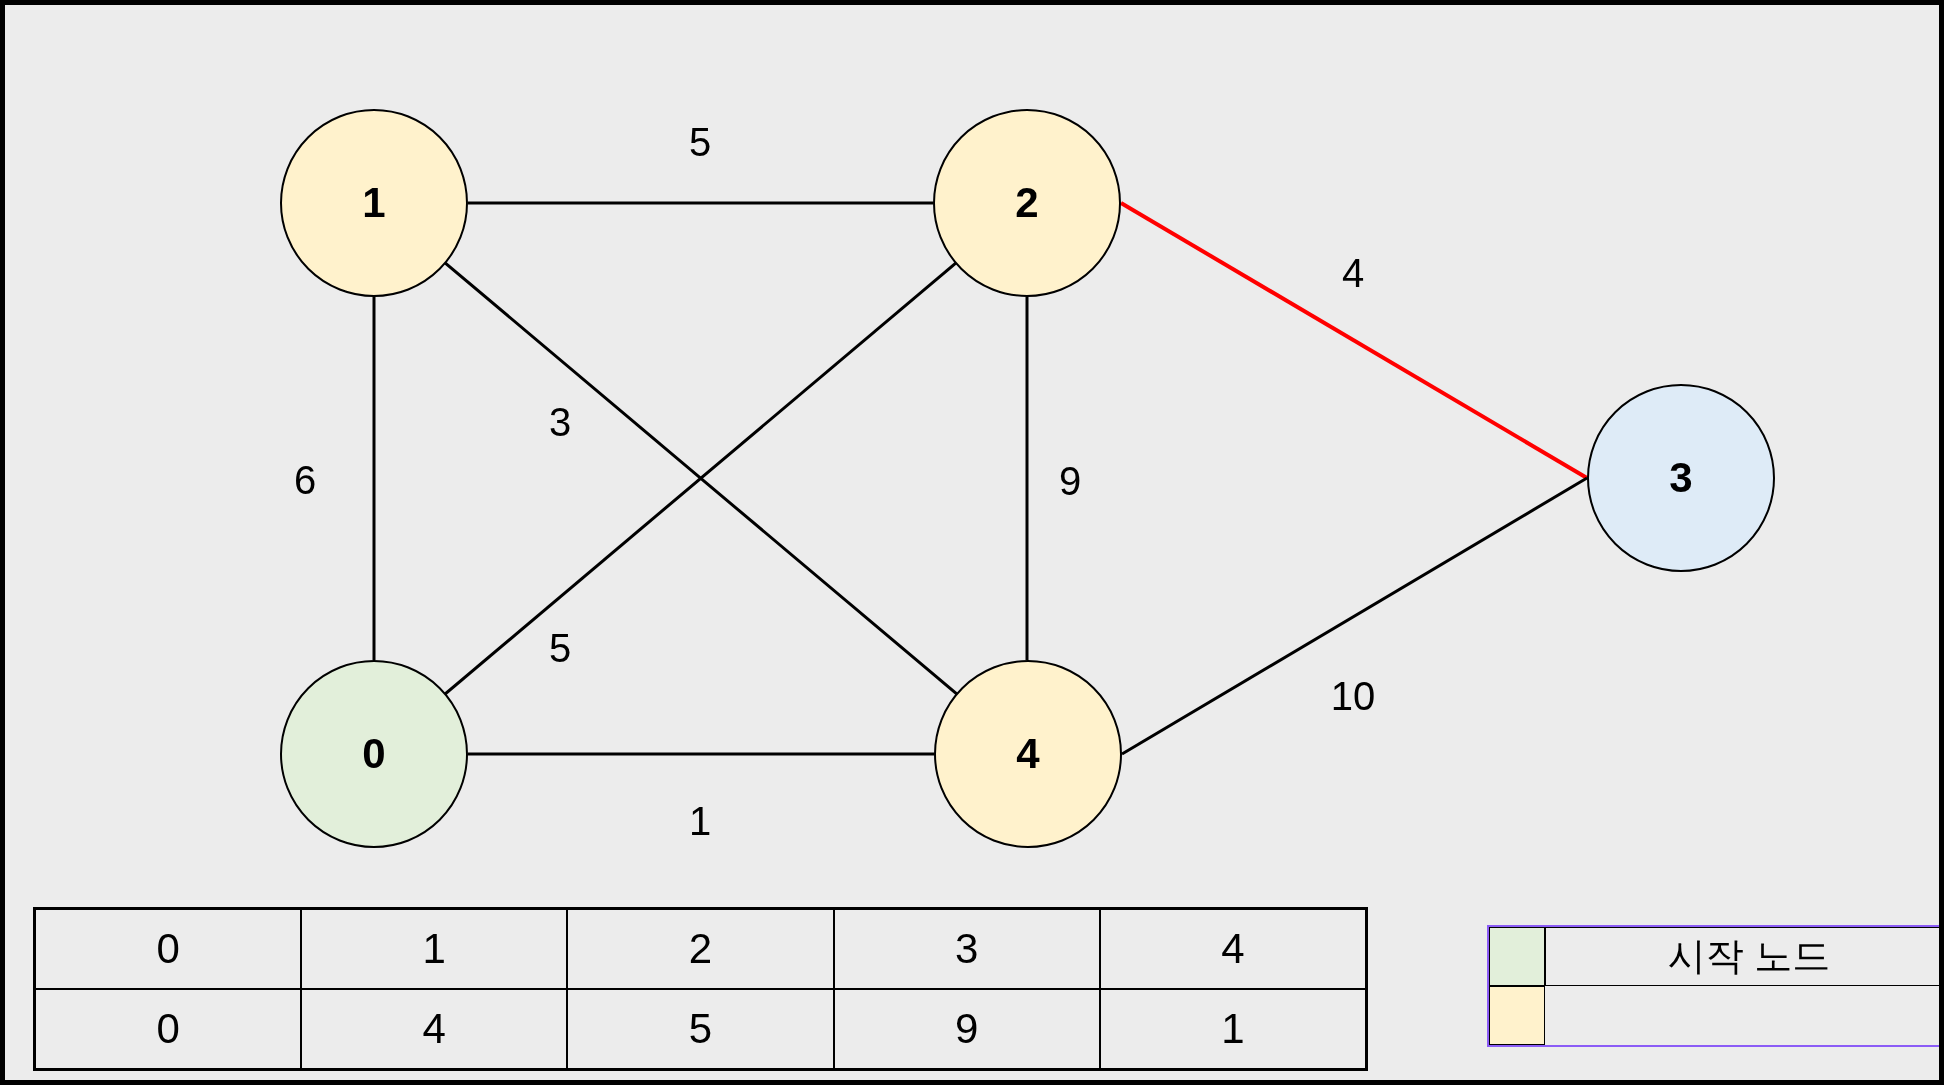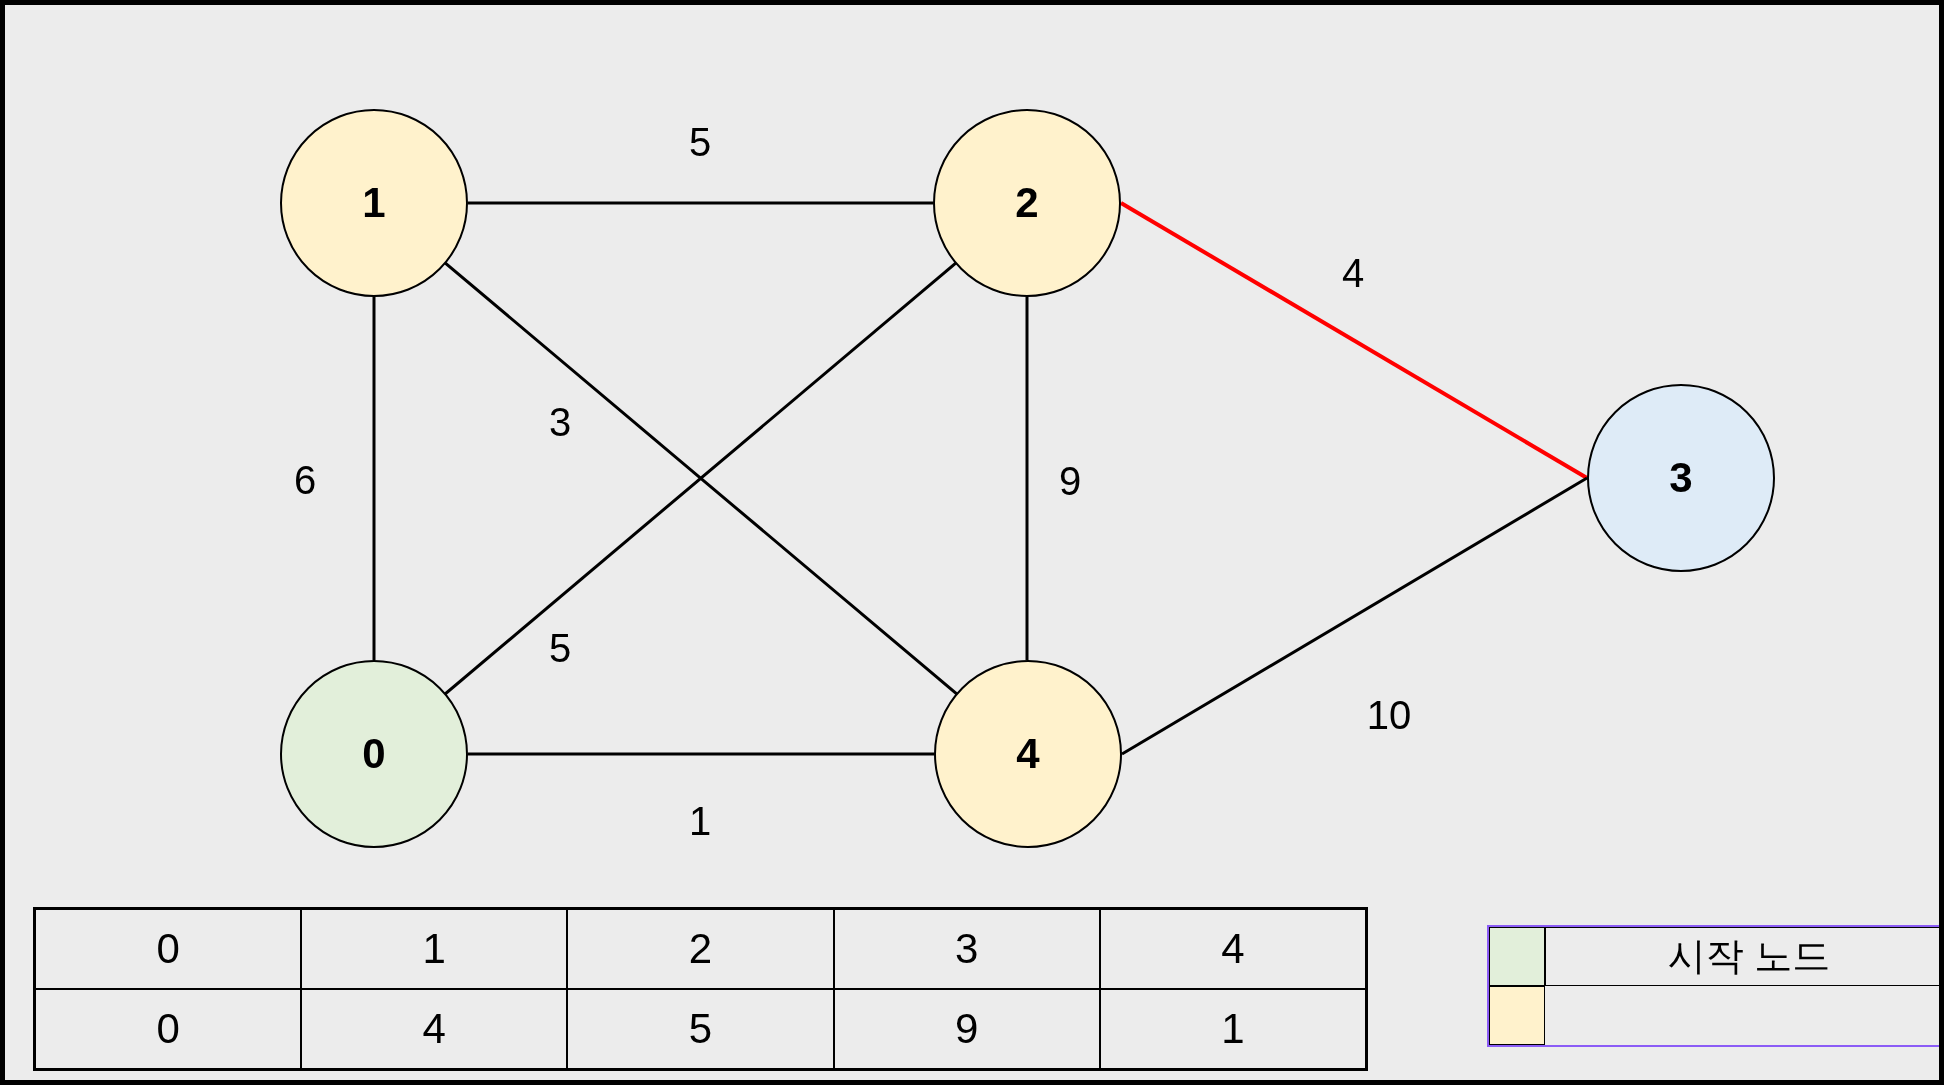--- a/index.html
+++ b/index.html
@@ -99,21 +99,21 @@
     <span>4</span>
   </div>
 
   <span class="weight" style="left:695px;top:137px;">5</span>
   <span class="weight" style="left:300px;top:475px;">6</span>
   <span class="weight" style="left:555px;top:417px;">3</span>
   <span class="weight" style="left:555px;top:643px;">5</span>
   <span class="weight" style="left:1065px;top:476px;">9</span>
   <span class="weight" style="left:1348px;top:268px;">4</span>
   <span class="weight" style="left:695px;top:816px;">1</span>
-  <span class="weight" style="left:1384px;top:691px;margin-top:19px;">10</span>
+  <span class="weight" style="left:1348px;top:691px;">10</span>
 
   <div class="dist-table">
     <div class="dist-cell">0</div>
     <div class="dist-cell">1</div>
     <div class="dist-cell">2</div>
     <div class="dist-cell">3</div>
     <div class="dist-cell">4</div>
     <div class="dist-cell">0</div>
     <div class="dist-cell">4</div>
     <div class="dist-cell">5</div>

